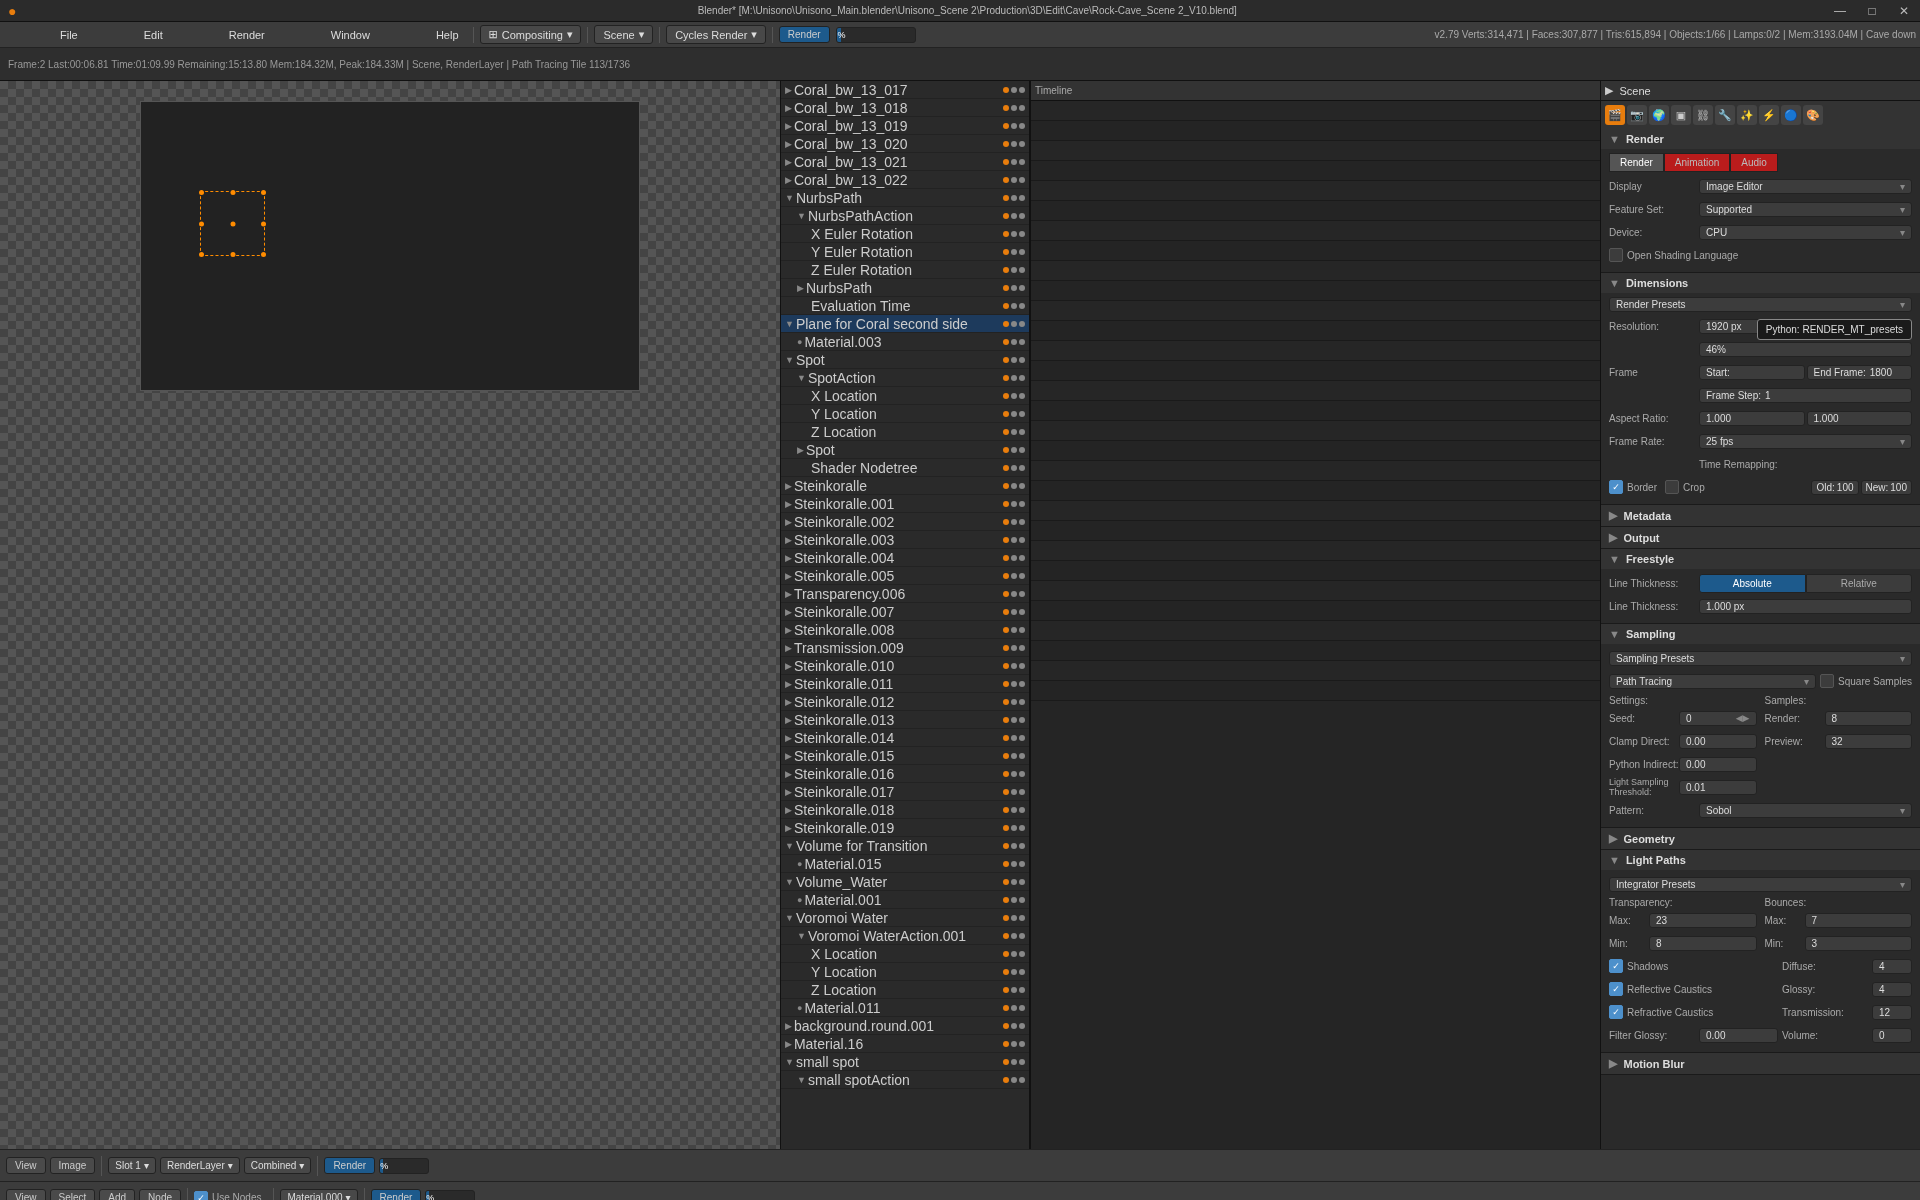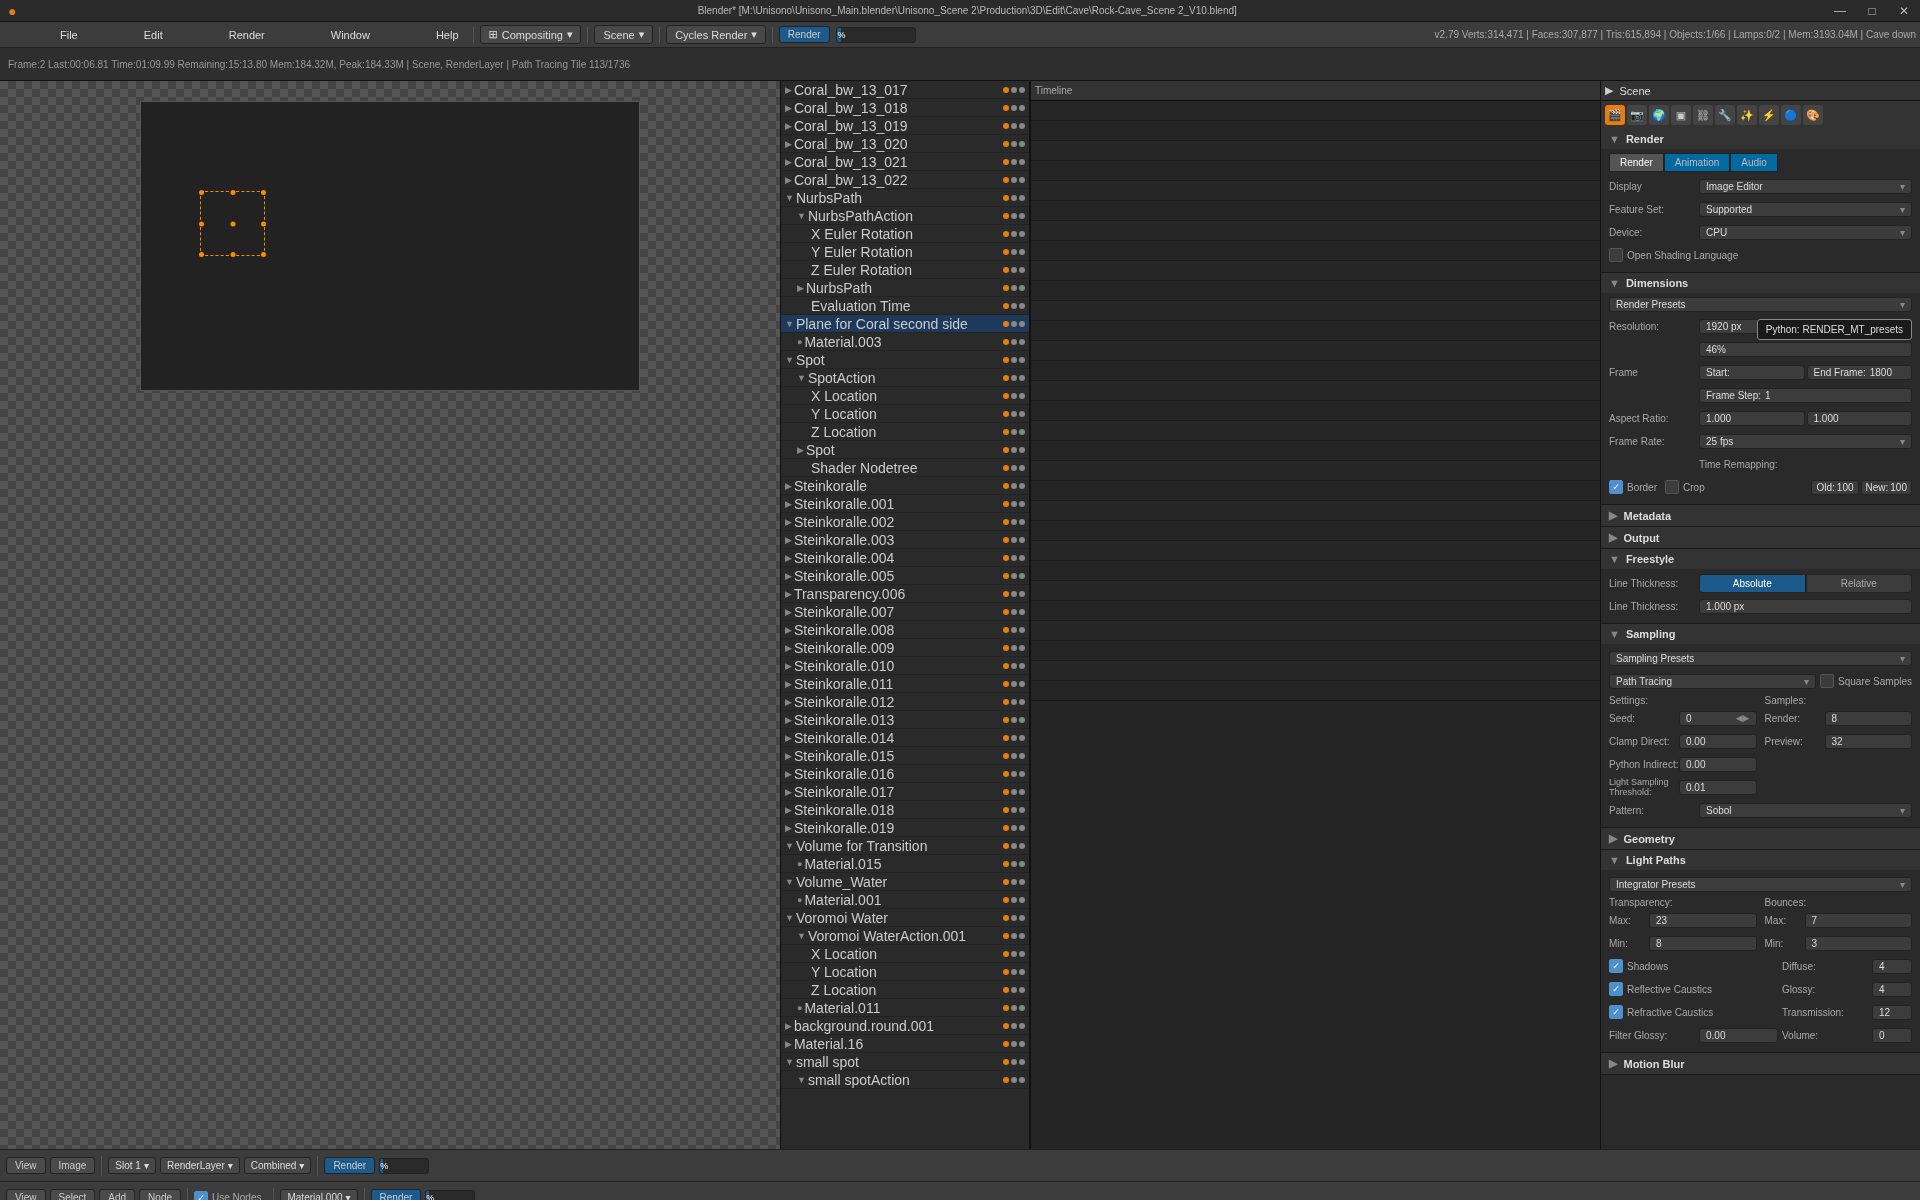--- a/index.html
+++ b/index.html
@@ -273,21 +273,21 @@
     .checkbox.checked { background: #4d90cb; border-color: #4d90cb; }
     .checkbox.checked::after { content: '✓'; color: white; font-size: 9px; }
 
     .tabs-row {
       display: flex;
       gap: 0;
       margin-bottom: 4px;
     }
     .tab-btn {
       padding: 3px 10px;
-      background: #0369a1;
+      background: #b91c1c;
       border: 1px solid #222;
       color: #bbb;
       font-size: 10px;
       cursor: pointer;
     }
     .tab-btn.active { background: #555; color: #fff; }
 
     .freestyle-btns {
       display: flex;
       width: 100%;
@@ -812,21 +812,21 @@
           <span class="tree-name">Steinkoralle.008</span>
           <div class="tree-dots">
             <div class="tree-dot active"></div>
             <div class="tree-dot"></div>
             <div class="tree-dot"></div>
           </div>
         </div>
         <div class="tree-item">
           <span class="tree-indent" style="width: 0px; display: inline-block;"></span>
           <span class="tree-arrow">▶</span>
-          <span class="tree-name">Steinkoralle.009</span>
+          <span class="tree-name">Transmission.009</span>
           <div class="tree-dots">
             <div class="tree-dot active"></div>
             <div class="tree-dot"></div>
             <div class="tree-dot"></div>
           </div>
         </div>
         <div class="tree-item">
           <span class="tree-indent" style="width: 0px; display: inline-block;"></span>
           <span class="tree-arrow">▶</span>
           <span class="tree-name">Steinkoralle.010</span>

